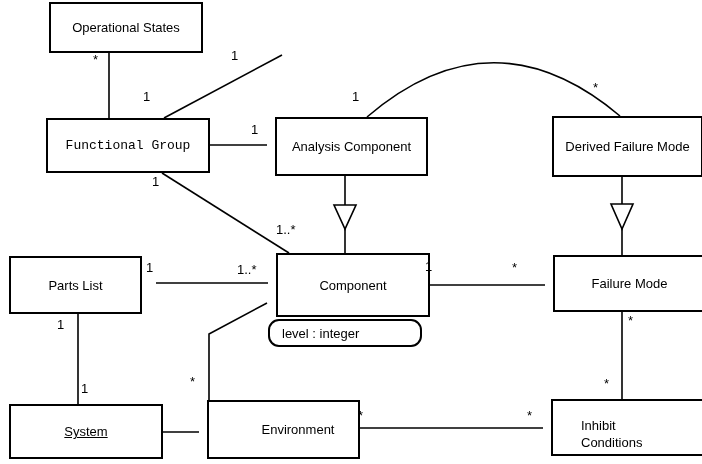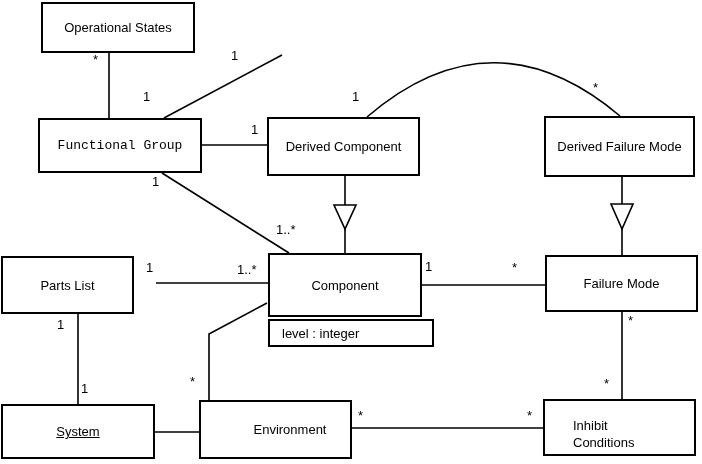--- a/index.html
+++ b/index.html
@@ -4,21 +4,21 @@
 <style>
   html,body{margin:0;padding:0;background:#fff;}
   #canvas{
     position:relative;width:702px;height:464px;background:#ffffff;
     font-family:"Liberation Sans", sans-serif;color:#000;overflow:hidden;
   }
   #wires{position:absolute;left:0;top:0;width:702px;height:464px;}
   .uml-box{
     position:absolute;box-sizing:border-box;border:2px solid #000;background:#fff;
     display:flex;align-items:center;justify-content:center;
-    font-size:13px;line-height:15px;text-align:center;
+    font-size:13px;line-height:15px;text-align:center;margin-left:8px;
   }
   .uml-attr{
     position:absolute;box-sizing:border-box;border:2px solid #000;background:#fff;
     display:flex;align-items:center;font-size:13px;padding-left:12px;
   }
   .uml-box.wrap-left{align-items:flex-start;justify-content:flex-start;text-align:left;}
   .wrap-inner{width:84px;padding:16px 0 0 28px;line-height:17px;}
   .mult{
     position:absolute;font-size:13px;line-height:14px;background:transparent;
     white-space:nowrap;
@@ -46,28 +46,28 @@
     <line x1="155" y1="432" x2="199" y2="432"></line>
     <line x1="352" y1="428" x2="543" y2="428"></line>
     <line x1="622" y1="312" x2="622" y2="399"></line>
   </svg>
 
   <div class="uml-box" style="left:41px;top:2px;width:154px;height:51px;">Operational States</div>
 
 
   <div class="uml-box" style="left:38px;top:118px;width:164px;height:55px;font-family:Liberation Mono, monospace;">Functional Group</div>
 
-  <div class="uml-box" style="left:267px;top:117px;width:153px;height:59px;">Derived Component</div>
+  <div class="uml-box" style="left:267px;top:117px;width:153px;height:59px;">Analysis Component</div>
 
   <div class="uml-box" style="left:544px;top:116px;width:151px;height:61px;">Derived Failure Mode</div>
 
   <div class="uml-box" style="left:1px;top:256px;width:133px;height:58px;">Parts List</div>
 
   <div class="uml-box" style="left:268px;top:253px;width:154px;height:64px;">Component</div>
-  <div class="uml-attr" style="left:268px;top:319px;width:166px;height:28px;">level : integer</div>
+  <div class="uml-attr" style="left:268px;top:319px;width:154px;height:28px;border-radius:11px;">level : integer</div>
 
   <div class="uml-box" style="left:545px;top:255px;width:153px;height:57px;">Failure Mode</div>
 
   <div class="uml-box" style="left:1px;top:404px;width:154px;height:55px;text-decoration:underline;">System</div>
 
   <div class="uml-box" style="left:199px;top:400px;width:153px;height:59px;padding-left:29px;">Environment</div>
 
   <div class="uml-box wrap-left" style="left:543px;top:399px;width:153px;height:57px;">
     <div class="wrap-inner">Inhibit Conditions</div>
   </div>

